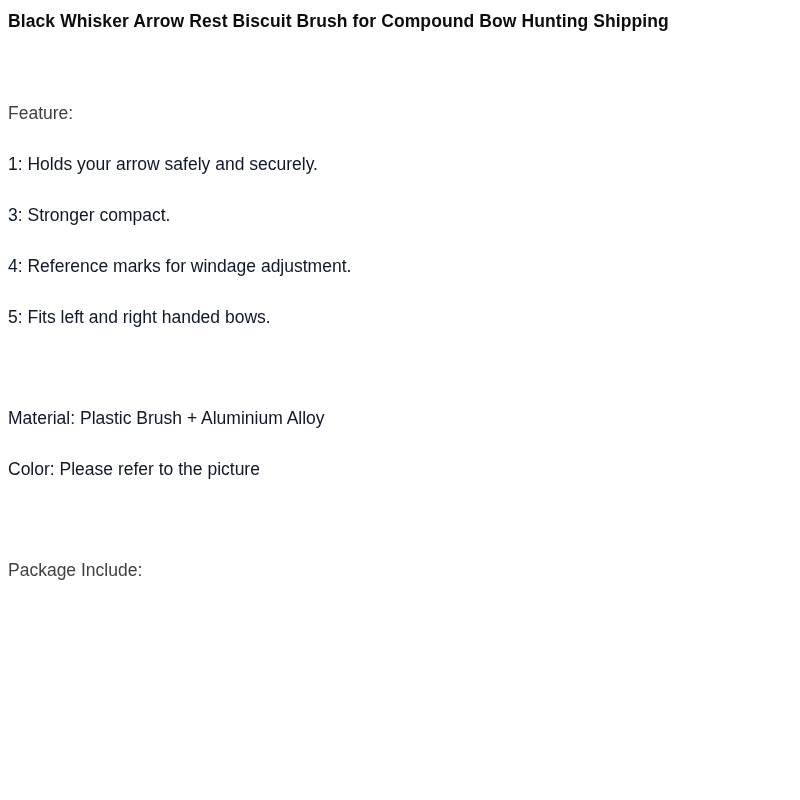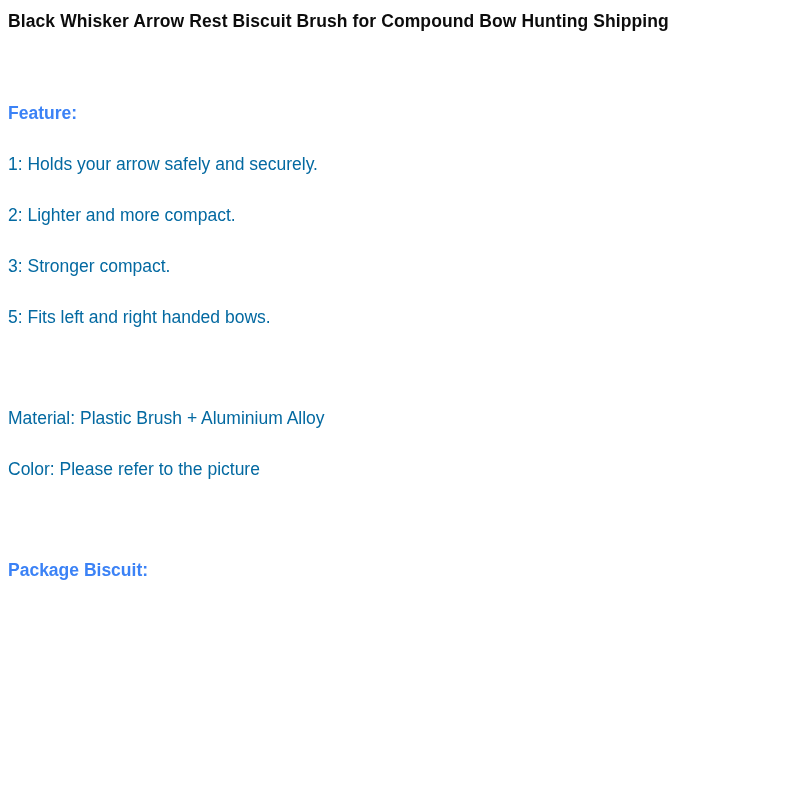--- a/index.html
+++ b/index.html
@@ -36,57 +36,57 @@
   .spacer-md {
     height: 50px;
   }
   .spacer-sm {
     height: 50px;
   }
   .line {
     font-size: 17.5px;
     line-height: 51px;
     font-weight: 400;
-    color: #0369a1;
+    color: #0f172a;
     white-space: pre;
   }
   .section-head {
     font-size: 17.5px;
     line-height: 51px;
-    font-weight: 700;
-    color: #3b82f6;
+    font-weight: 400;
+    color: #404040;
   }
   .block {
     margin: 0;
     padding: 0;
   }
 </style>
 </head>
 <body>
 
 <div class="page">
 
   <h1 class="title">Black Whisker Arrow Rest Biscuit Brush for Compound Bow Hunting Shipping</h1>
 
   <div class="spacer-lg"></div>
 
   <div class="block">
     <div class="section-head">Feature:</div>
     <div class="line">1: Holds your arrow safely and securely.</div>
-    <div class="line">2: Lighter and more compact.</div>
     <div class="line">3: Stronger compact.</div>
+    <div class="line">4: Reference marks for windage adjustment.</div>
     <div class="line">5: Fits left and right handed bows.</div>
   </div>
 
   <div class="spacer-md"></div>
 
   <div class="block">
     <div class="line">Material: Plastic Brush + Aluminium Alloy</div>
     <div class="line">Color: Please refer to the picture</div>
   </div>
 
   <div class="spacer-sm"></div>
 
   <div class="block">
-    <div class="section-head">Package Biscuit:</div>
+    <div class="section-head">Package Include:</div>
   </div>
 
 </div>
 
 </body></html>

